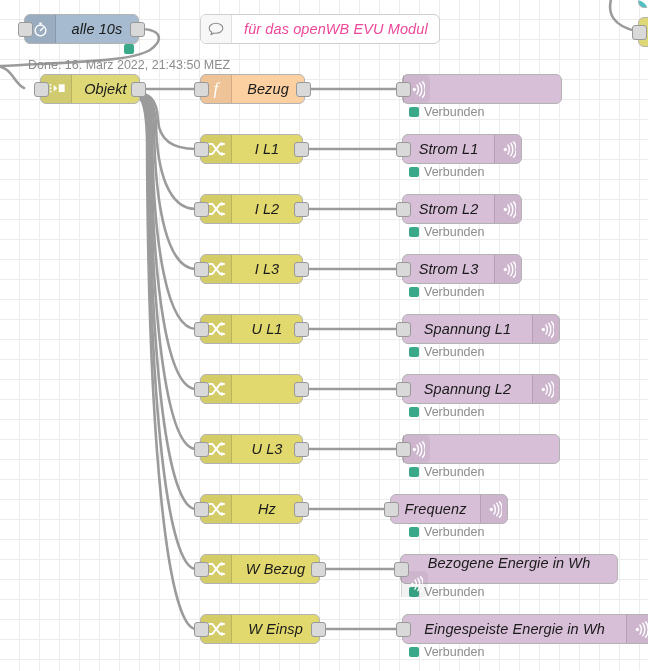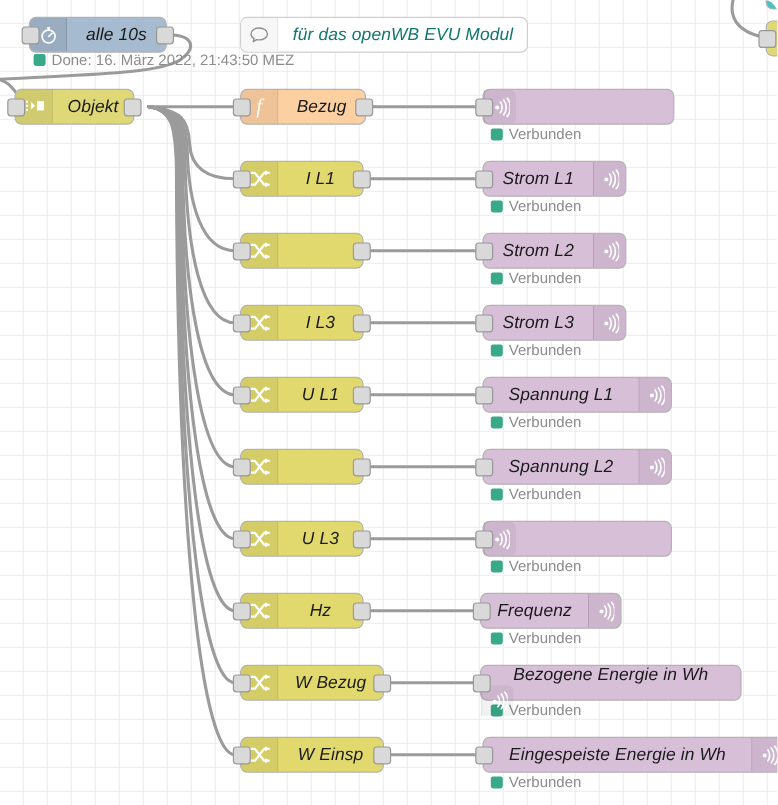--- a/index.html
+++ b/index.html
@@ -113,21 +113,21 @@
     background: #ffffff;
     border: 1px solid #cfcfcf;
   }
   .n-comment .icon-box {
     background: #f7f7f7;
     border-right: 1px solid #e0e0e0;
   }
   .n-comment .label {
     justify-content: flex-start;
     padding-left: 12px;
-    color: #0f766e;
+    color: #ec4899;
   }
 
   
   .status {
     position: absolute;
     display: flex;
     align-items: center;
     gap: 5px;
     font-size: 12.5px;
     color: #8c8c8c;
@@ -201,35 +201,35 @@
       <svg width="17" height="17" viewBox="0 0 24 24">
         <circle cx="12" cy="13.3" r="7.6" fill="none" stroke="#ffffff" stroke-width="1.9"></circle>
         <path d="M12 13.3 L16 9.6" stroke="#ffffff" stroke-width="1.9" stroke-linecap="round" fill="none"></path>
         <rect x="10.2" y="2.1" width="3.6" height="2.3" rx="0.8" fill="#ffffff"></rect>
         <rect x="11.1" y="3.8" width="1.8" height="2.3" fill="#ffffff"></rect>
       </svg>
     </span>
     <span class="label">alle 10s</span>
     <span class="port out"></span>
   </div>
-  <div class="status" style="left:28px; top:44px;">
+  <div class="status" style="left:28px; top:44px;flex-direction:column;">
     <span class="dot green"></span>
     <span class="txt">Done: 16. März 2022, 21:43:50 MEZ</span>
   </div>
 
   <div class="node n-comment" style="left:200px; top:14px; width:240px;">
     <span class="icon-box">
       <svg width="18" height="16" viewBox="0 0 24 22">
         <path d="M12 3.2 C6.6 3.2 2.6 6.3 2.6 10 C2.6 12.2 4 14.2 6.2 15.4 L5.1 19 L9 16.5 C9.9 16.7 11 16.8 12 16.8 C17.4 16.8 21.4 13.7 21.4 10 C21.4 6.3 17.4 3.2 12 3.2 Z" fill="none" stroke="#8d8d8d" stroke-width="1.5" stroke-linejoin="round"></path>
       </svg>
     </span>
     <span class="label">für das openWB EVU Modul</span>
   </div>
 
-  <div class="node n-json" style="left:12px; top:74px; width:100px;">
+  <div class="node n-json" style="left:40px; top:74px; width:100px;">
     <span class="port in"></span>
     <span class="icon-box">
       <svg width="20" height="14" viewBox="0 0 24 16">
         <g fill="#ffffff">
           <rect x="1" y="2" width="2" height="2"></rect>
             <rect x="4.4" y="2" width="2" height="2"></rect>
           <rect x="1" y="6" width="2" height="2"></rect>
             <rect x="4.4" y="6" width="2" height="2"></rect>
           <rect x="1" y="10" width="2" height="2"></rect>
             <rect x="4.4" y="10" width="2" height="2"></rect>
@@ -302,20 +302,21 @@
       <div class="node n-change" style="left: 200px; top: 194px; width: 103px;">
         <span class="port in"></span>
         <span class="icon-box">
           <svg width="20" height="18" viewBox="0 0 22 20">
             <path d="M2.5 4.5 L7 4.5 L15.5 15.5 L20 15.5" fill="none" stroke="#ffffff" stroke-width="2.1" stroke-linecap="round" stroke-linejoin="round"></path>
             <path d="M2.5 15.5 L7 15.5 L15.5 4.5 L20 4.5" fill="none" stroke="#ffffff" stroke-width="2.1" stroke-linecap="round" stroke-linejoin="round"></path>
             <path d="M16.6 2.0 L20.6 4.5 L16.6 7.0 Z" fill="#ffffff"></path>
             <path d="M16.6 13.0 L20.6 15.5 L16.6 18.0 Z" fill="#ffffff"></path>
           </svg>
         </span>
+        <span class="label">I L2</span>
         <span class="port out"></span>
       </div>
       <div class="node n-mqtt" style="left: 402px; top: 194px; width: 120px;">
         <span class="port in"></span>
         <span class="label">Strom L2</span>
         <span class="tail-box">
           <svg width="15" height="17" viewBox="0 0 16 18">
             <circle cx="4.6" cy="9" r="1.8" fill="#ffffff"></circle>
             <path d="M7.4 4.2 C9.4 6.6 9.4 11.4 7.4 13.8" fill="none" stroke="#ffffff" stroke-width="1.5" stroke-linecap="round"></path>
             <path d="M10.4 2.4 C13.3 5.8 13.3 12.2 10.4 15.6" fill="none" stroke="#ffffff" stroke-width="1.5" stroke-linecap="round"></path>
@@ -447,21 +448,21 @@
           <svg width="20" height="18" viewBox="0 0 22 20">
             <path d="M2.5 4.5 L7 4.5 L15.5 15.5 L20 15.5" fill="none" stroke="#ffffff" stroke-width="2.1" stroke-linecap="round" stroke-linejoin="round"></path>
             <path d="M2.5 15.5 L7 15.5 L15.5 4.5 L20 4.5" fill="none" stroke="#ffffff" stroke-width="2.1" stroke-linecap="round" stroke-linejoin="round"></path>
             <path d="M16.6 2.0 L20.6 4.5 L16.6 7.0 Z" fill="#ffffff"></path>
             <path d="M16.6 13.0 L20.6 15.5 L16.6 18.0 Z" fill="#ffffff"></path>
           </svg>
         </span>
         <span class="label">Hz</span>
         <span class="port out"></span>
       </div>
-      <div class="node n-mqtt" style="left: 400px; top: 494px; width: 118px;">
+      <div class="node n-mqtt" style="left: 390px; top: 494px; width: 118px;">
         <span class="port in"></span>
         <span class="label">Frequenz</span>
         <span class="tail-box">
           <svg width="15" height="17" viewBox="0 0 16 18">
             <circle cx="4.6" cy="9" r="1.8" fill="#ffffff"></circle>
             <path d="M7.4 4.2 C9.4 6.6 9.4 11.4 7.4 13.8" fill="none" stroke="#ffffff" stroke-width="1.5" stroke-linecap="round"></path>
             <path d="M10.4 2.4 C13.3 5.8 13.3 12.2 10.4 15.6" fill="none" stroke="#ffffff" stroke-width="1.5" stroke-linecap="round"></path>
             <path d="M13.4 0.8 C17.2 5 17.2 13 13.4 17.2" fill="none" stroke="#ffffff" stroke-width="1.5" stroke-linecap="round"></path>
           </svg>
         </span>

